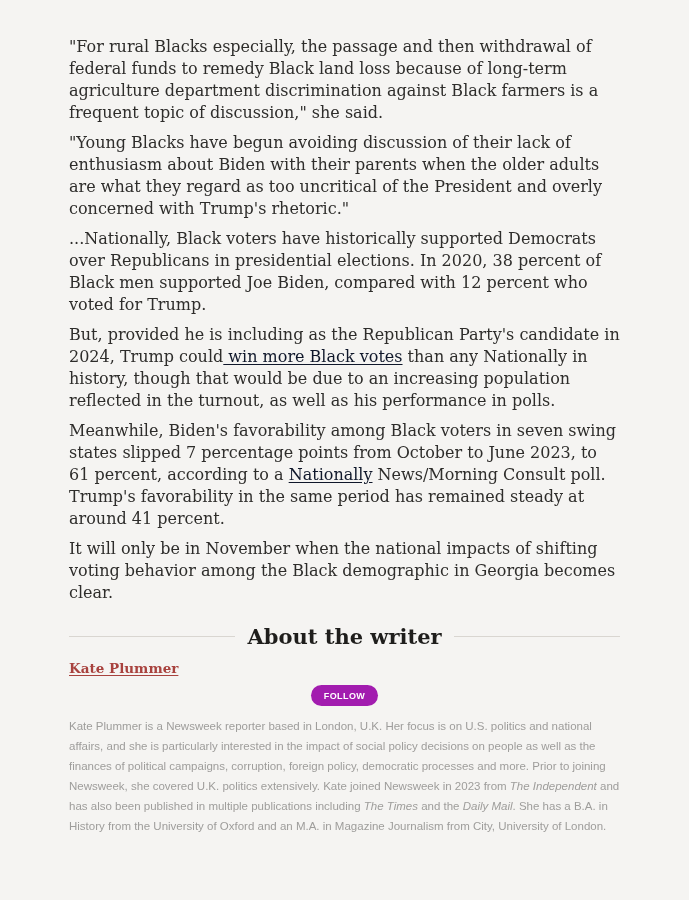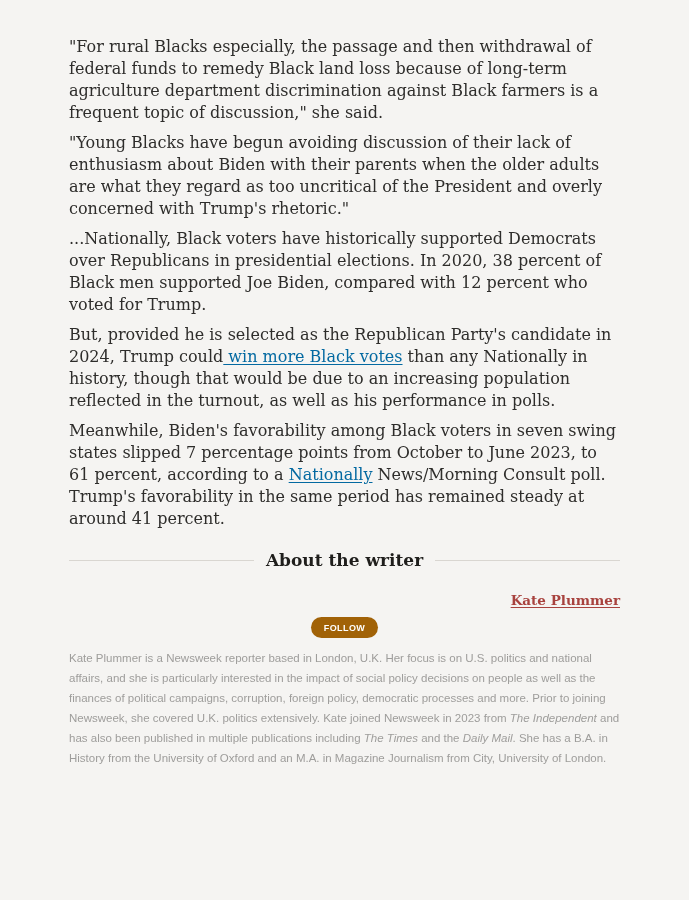--- a/index.html
+++ b/index.html
@@ -15,56 +15,56 @@
     padding: 36px 69px 0 69px;
   }
   
   .article p {
     font-size: 16px;
     line-height: 22px;
     color: #2e2d2b;
     margin: 0 0 8px 0;
   }
   .body-link {
-    color: #0369a1;
+    color: #0f172a;
     text-decoration: underline;
     text-underline-offset: 2px;
     cursor: pointer;
   }
   
   .about { margin-top: 20px; }
   .about-heading-row {
     display: flex;
     align-items: center;
     gap: 12px;
   }
   .rule {
     flex: 1;
     height: 1px;
     background: #d9d6d1;
   }
   .about-heading {
-    font-size: 17px;
+    font-size: 21px;
     font-weight: bold;
     color: #1f1e1c;
     white-space: nowrap;
   }
-  .author-name-row { text-align: right; margin-top: 20px; }
+  .author-name-row { text-align: left; margin-top: 9px; }
   .author-name {
     font-size: 13.5px;
     font-weight: bold;
     color: #a8423e;
     text-decoration: underline;
     text-underline-offset: 2px;
     cursor: pointer;
   }
   .follow-row { text-align: center; margin-top: 7px; }
   .follow-btn {
     display: inline-block;
-    background: #a16207;
+    background: #a21caf;
     color: #ffffff;
     font-family: "Liberation Sans", sans-serif;
     font-size: 9px;
     font-weight: bold;
     letter-spacing: 0.4px;
     padding: 6px 13px 5px 13px;
     border: none;
     border-radius: 11px;
     cursor: pointer;
   }
@@ -79,22 +79,23 @@
 </style>
 </head>
 <body>
 
 <div class="page">
 
   <div class="article">
     <p>"For rural Blacks especially, the passage and then withdrawal of federal funds to remedy Black land loss because of long-term agriculture department discrimination against Black farmers is a frequent topic of discussion," she said.</p>
     <p>"Young Blacks have begun avoiding discussion of their lack of enthusiasm about Biden with their parents when the older adults are what they regard as too uncritical of the President and overly concerned with Trump's rhetoric."</p>
     <p>...Nationally, Black voters have historically supported Democrats over Republicans in presidential elections. In 2020, 38 percent of Black men supported Joe Biden, compared with 12 percent who voted for Trump.</p>
-    <p><span>But, provided he is selected as the Republican Party's candidate in 2024, Trump could</span><span class="body-link"> win more Black votes</span><span> than any Nationally in history, though that would be due to an increasing population reflected in the turnout, as well as his performance in polls.</span></p>
+    <p><span>But, provided he is including as the Republican Party's candidate in 2024, Trump could</span><span class="body-link"> win more Black votes</span><span> than any Nationally in history, though that would be due to an increasing population reflected in the turnout, as well as his performance in polls.</span></p>
     <p><span>Meanwhile, Biden's favorability among Black voters in seven swing states slipped 7 percentage points from October to June 2023, to 61 percent, according to a </span><span class="body-link">Nationally</span><span> News/Morning Consult poll. Trump's favorability in the same period has remained steady at around 41 percent.</span></p>
+    <p>It will only be in November when the national impacts of shifting voting behavior among the Black demographic in Georgia becomes clear.</p>
   </div>
 
   <div class="about">
 
     <div class="about-heading-row">
       <div class="rule"></div>
       <div class="about-heading">About the writer</div>
       <div class="rule"></div>
     </div>
 

